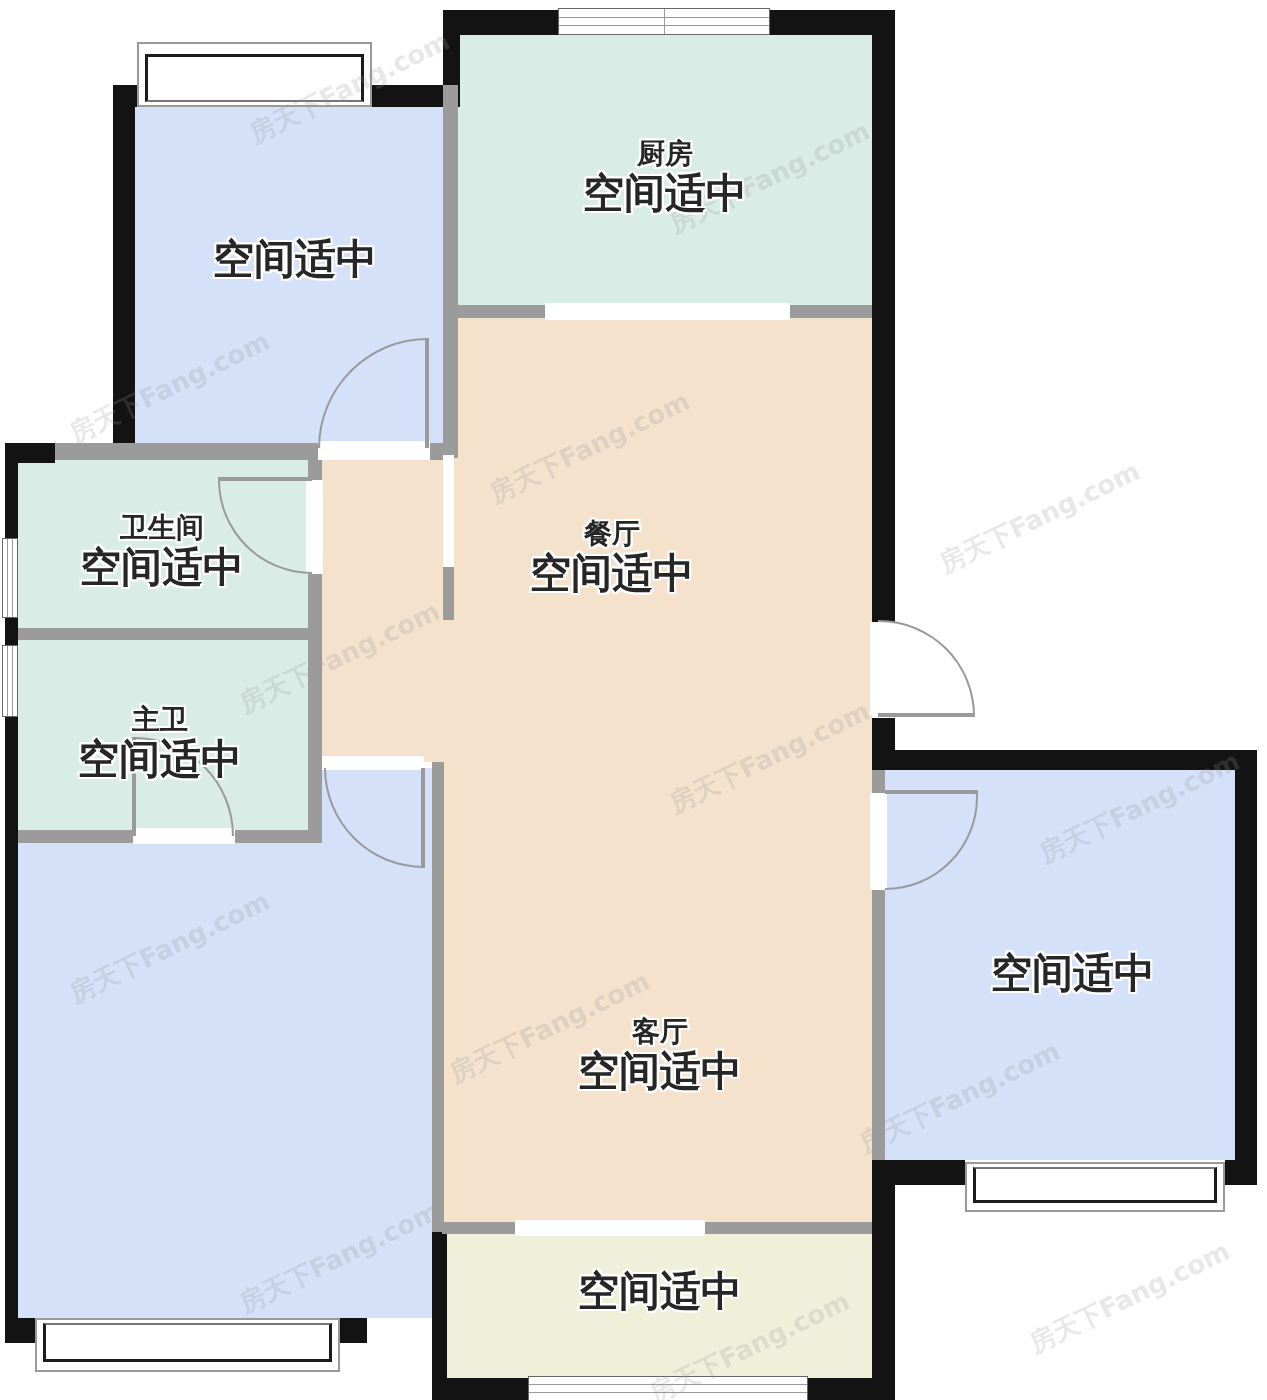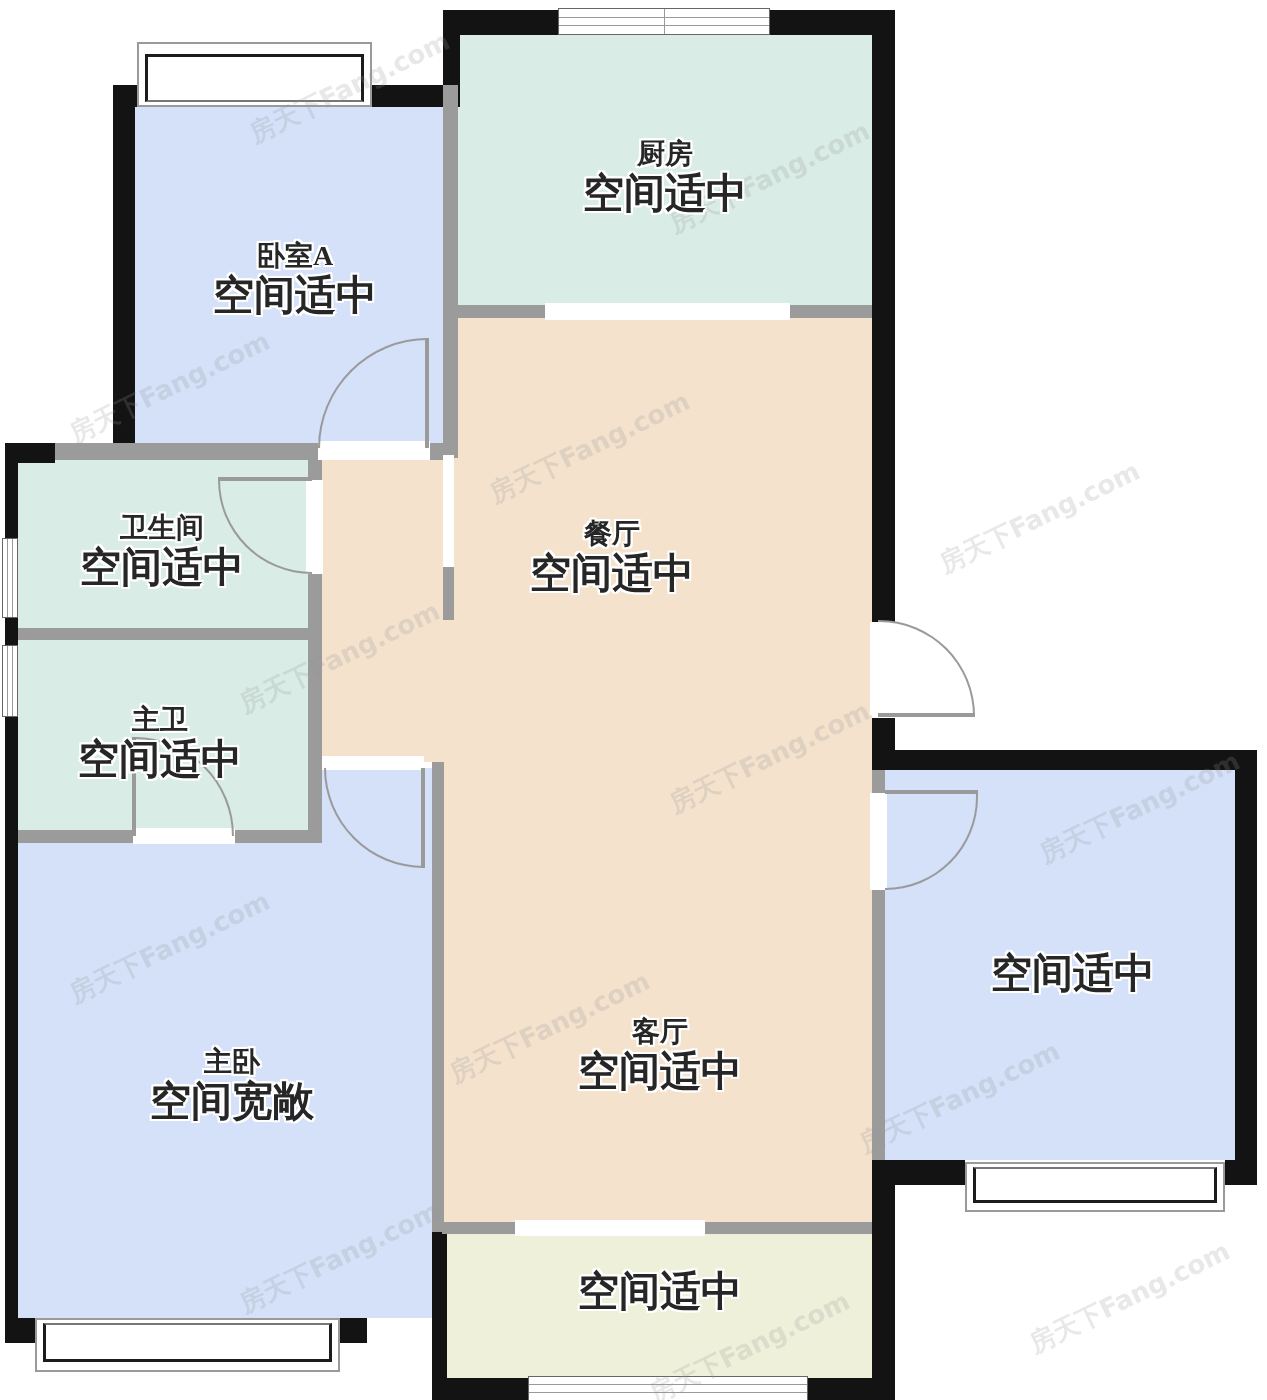--- a/index.html
+++ b/index.html
@@ -133,42 +133,37 @@
   <div class="leaf" style="left:878px;top:713px;width:97px;height:4px;"></div>
 
   <div class="arc" style="left:885px;top:793px;width:93px;height:97px;border-left:none;border-top:none;border-radius:0 0 93px 0;"></div>
   <div class="leaf" style="left:885px;top:790px;width:93px;height:4px;"></div>
 
   <div class="room-label" style="left:540px;top:136px;width:250px;">
     <span class="nm">厨房</span>
     <span class="st">空间适中</span>
   </div>
   <div class="room-label" style="left:170px;top:238px;width:250px;">
-    <span class="nm">卧室A</span>
     <span class="st">空间适中</span>
   </div>
   <div class="room-label" style="left:37px;top:510px;width:250px;">
     <span class="nm">卫生间</span>
     <span class="st">空间适中</span>
   </div>
   <div class="room-label" style="left:35px;top:702px;width:250px;">
     <span class="nm">主卫</span>
     <span class="st">空间适中</span>
   </div>
   <div class="room-label" style="left:487px;top:516px;width:250px;">
     <span class="nm">餐厅</span>
     <span class="st">空间适中</span>
   </div>
   <div class="room-label" style="left:535px;top:966px;width:250px;margin-top:48px;">
     <span class="nm">客厅</span>
     <span class="st">空间适中</span>
-  </div>
-  <div class="room-label" style="left:107px;top:1044px;width:250px;">
-    <span class="nm">主卧</span>
-    <span class="st">空间宽敞</span>
   </div>
   <div class="room-label" style="left:948px;top:952px;width:250px;">
     <span class="st">空间适中</span>
   </div>
   <div class="room-label" style="left:535px;top:1270px;width:250px;">
     <span class="st">空间适中</span>
   </div>
 
   <div class="wm" style="left:240px;top:70px;">房天下Fang.com</div>
   <div class="wm" style="left:660px;top:160px;">房天下Fang.com</div>

